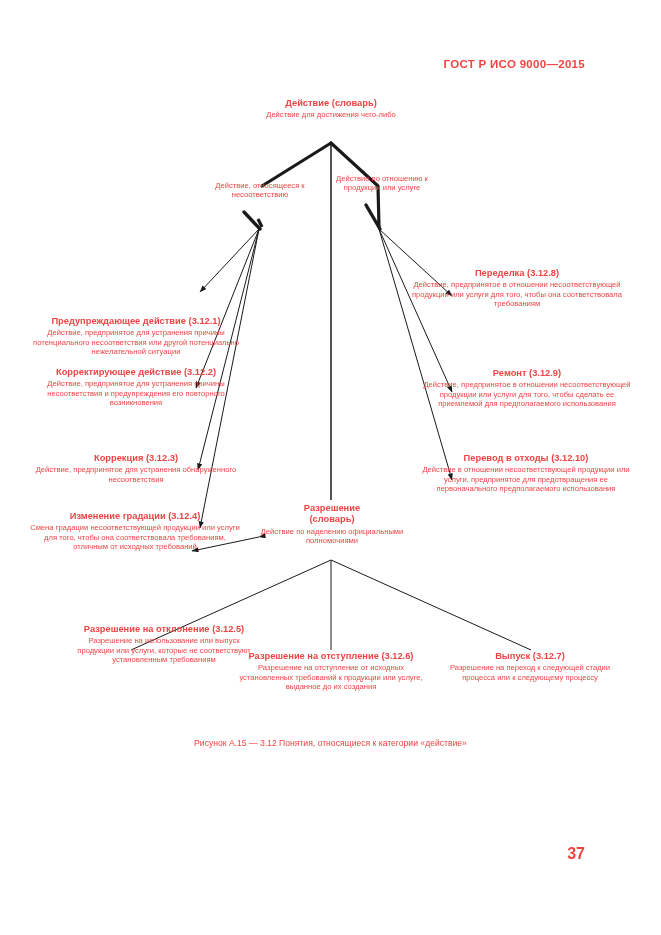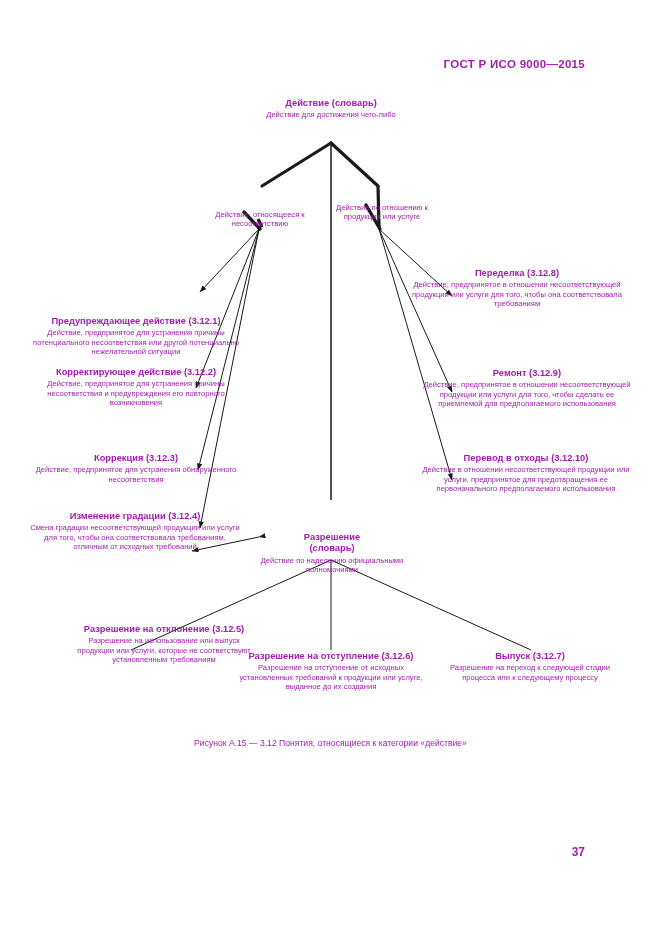--- a/index.html
+++ b/index.html
@@ -8,21 +8,21 @@
     background: #f0f0f0;
   }
   .page {
     position: relative;
     width: 661px;
     height: 935px;
     background: #ffffff;
     margin: 0 auto;
     overflow: hidden;
     font-family: "Liberation Sans", sans-serif;
-    color: #a21caf;
+    color: #ef4444;
   }
   .header {
     position: absolute;
     top: 58px;
     right: 76px;
     font-size: 11.5px;
     font-weight: bold;
     letter-spacing: 0.3px;
     white-space: nowrap;
   }
@@ -49,51 +49,50 @@
   .node .desc {
     font-size: 7.6px;
     display: block;
     margin-top: 1px;
   }
   .branch-label {
     position: absolute;
     text-align: center;
     font-size: 7.6px;
     line-height: 1.25;
-    margin-top: 29px;
   }
   .caption {
     position: absolute;
     top: 738px;
     left: 0;
     width: 661px;
     text-align: center;
     font-size: 8.6px;
   }
   .folio {
     position: absolute;
     top: 845px;
     right: 76px;
-    font-size: 12px;
+    font-size: 16px;
     font-weight: bold;
     text-align: right;
   }
 
   
   #node-action      { left: 225px; top: 98px;  width: 212px; }
   #lbl-left         { left: 204px; top: 181px; width: 112px; }
   #lbl-right        { left: 330px; top: 174px; width: 104px; }
   #node-preventive  { left: 30px;  top: 268px; width: 212px; margin-top: 48px; }
   #node-corrective  { left: 28px;  top: 367px; width: 216px; }
   #node-correction  { left: 32px;  top: 453px; width: 208px; }
   #node-regrade     { left: 26px;  top: 511px; width: 218px; }
   #node-rework      { left: 412px; top: 268px; width: 210px; }
   #node-repair      { left: 422px; top: 368px; width: 210px; }
   #node-scrap       { left: 418px; top: 453px; width: 216px; }
-  #node-release-voc { left: 252px; top: 503px; width: 160px; margin-top: 29px; }
+  #node-release-voc { left: 252px; top: 503px; width: 160px; }
   #node-concession  { left: 38px;  top: 624px; width: 188px; margin-left: 32px; }
   #node-deviation   { left: 236px; top: 651px; width: 190px; }
   #node-release     { left: 434px; top: 651px; width: 192px; }
 </style>
 </head>
 <body>
 
 <div class="page">
 
   <div class="header">ГОСТ Р ИСО 9000—2015</div>

